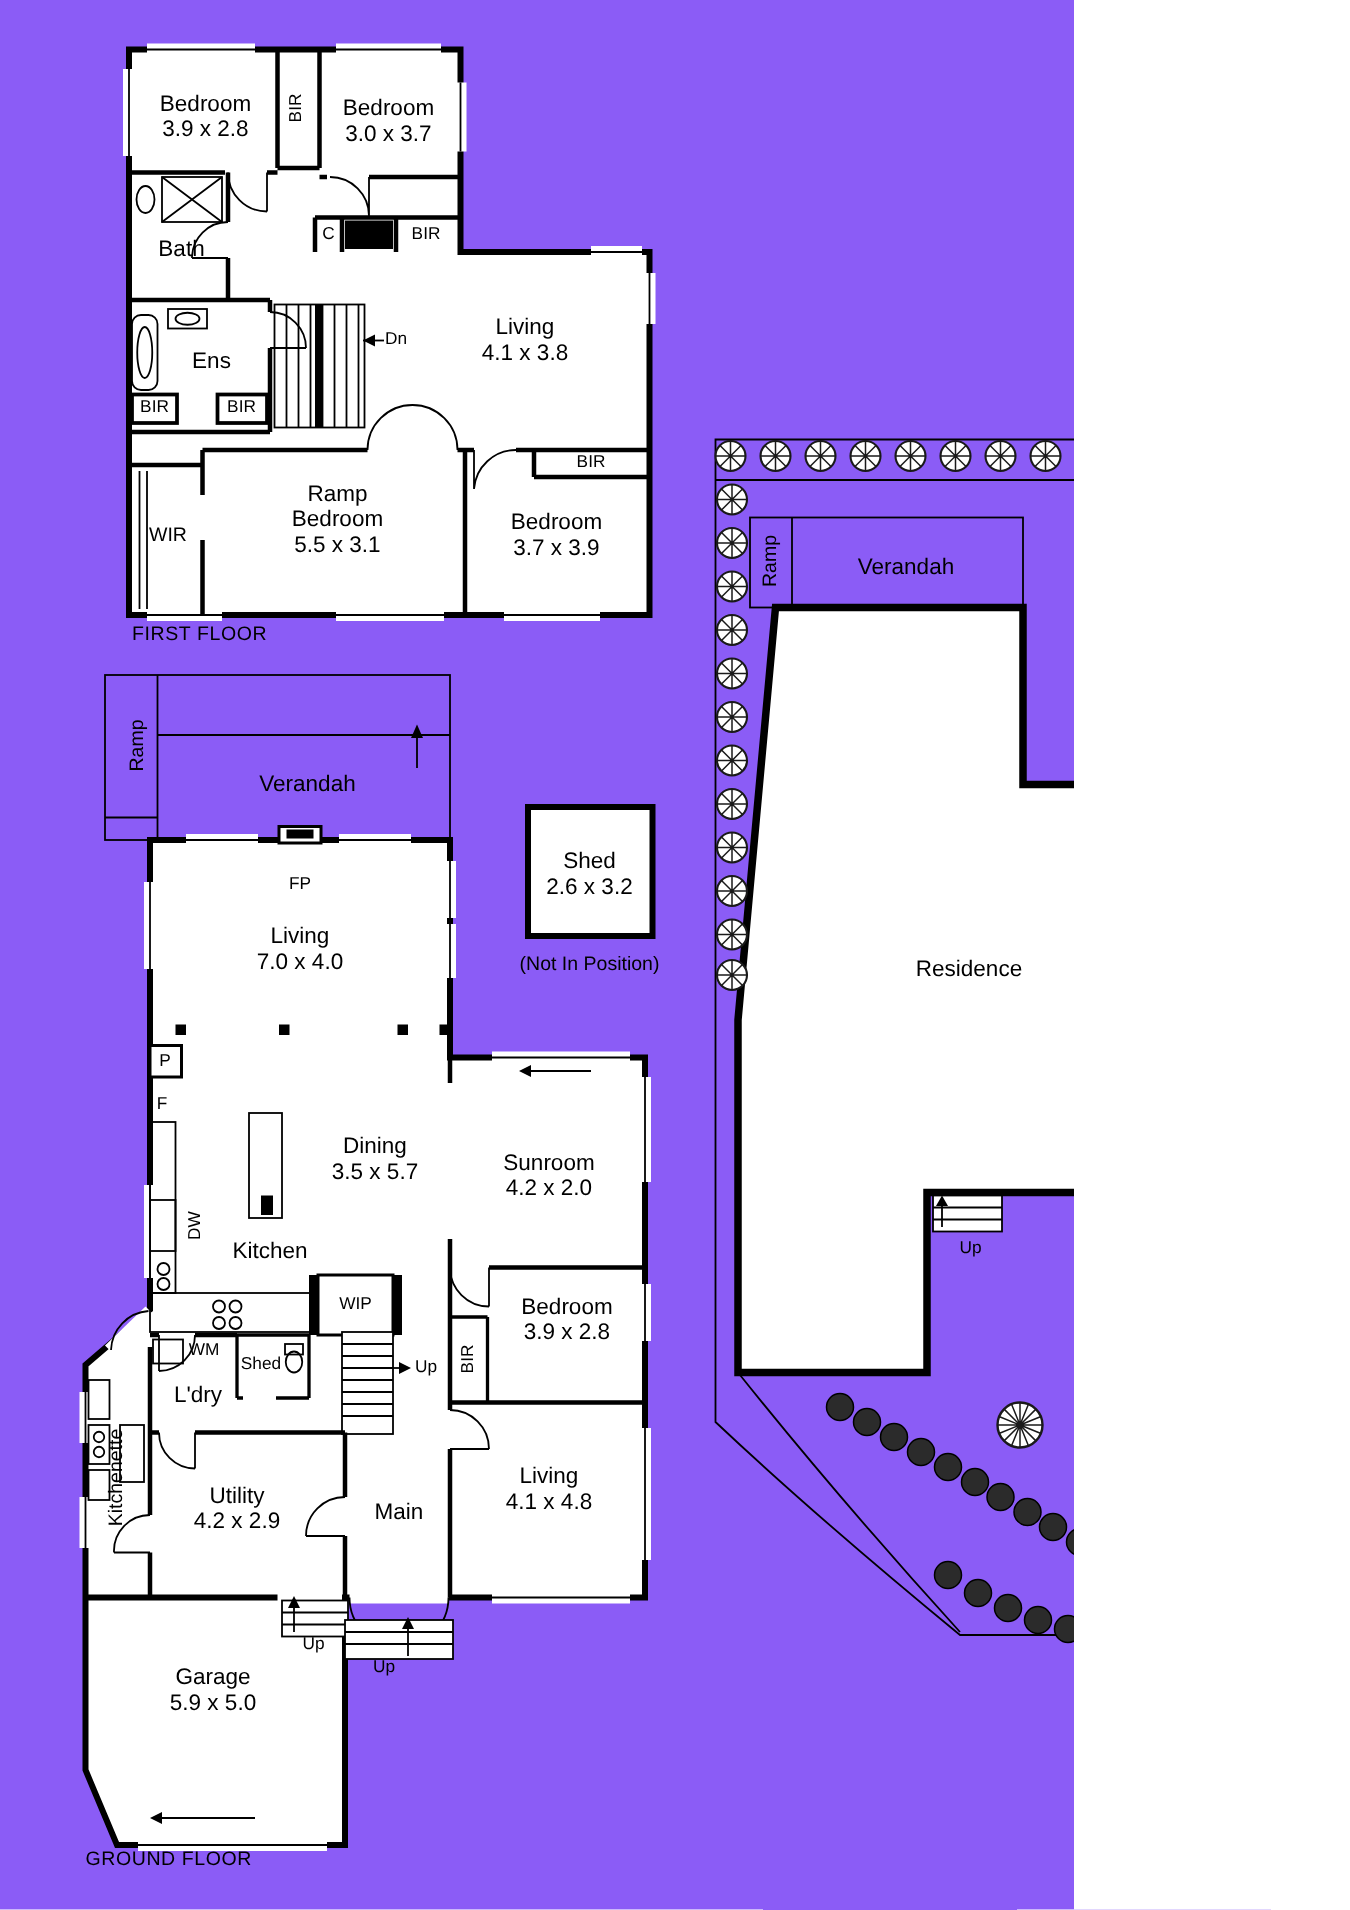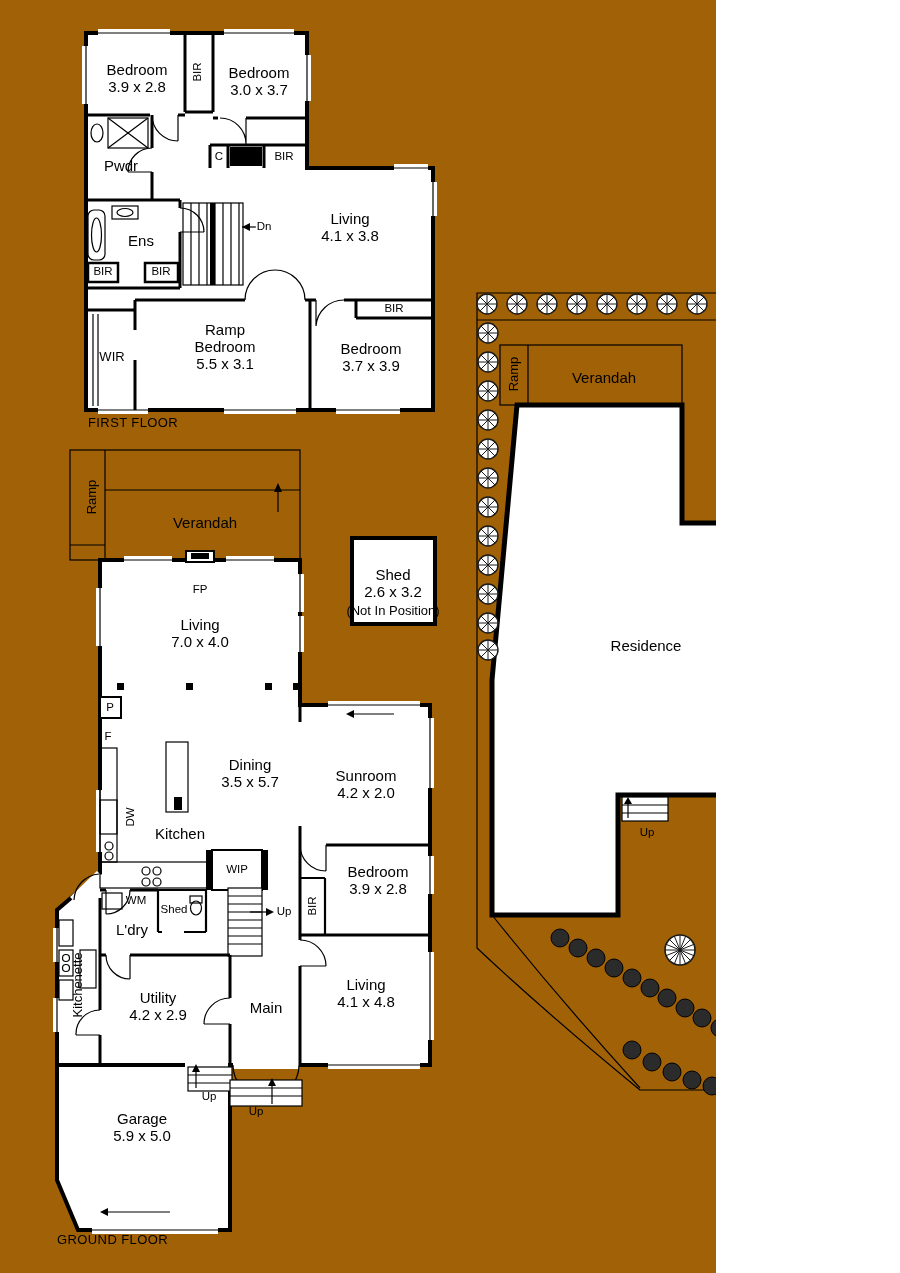--- a/index.html
+++ b/index.html
@@ -1,18 +1,18 @@
 <!DOCTYPE html>
 <html><head>
 <meta charset="utf-8">
 <title>Floor Plan</title>
 <style>
   html,body{margin:0;padding:0;background:#fff;}
   body{font-family:"Liberation Sans",sans-serif;color:#000;}
-  .canvas{position:relative;width:716px;height:1273px;background:#a16207;overflow:hidden;}
+  .canvas{position:relative;width:716px;height:1273px;background:#8b5cf6;overflow:hidden;}
   .canvas > svg{position:absolute;left:0;top:0;z-index:1;}
   .lbl,.vlbl,.cap{position:absolute;z-index:2;text-align:center;line-height:1.15;white-space:nowrap;font-size:15px;}
   .lbl{transform:translate(-50%,-50%);}
   .vlbl{transform:translate(-50%,-50%) rotate(-90deg);}
   .cap{transform:translate(0,-50%);font-size:13px;letter-spacing:.4px;}
   .sm{font-size:11.5px;}
   .md{font-size:13px;}
   .wrap{white-space:normal;width:78px;line-height:1.12;}
   .nm,.dm{display:block;}
   
@@ -347,21 +347,21 @@
 
 <div class="lbl" style="left:137px;top:78px">
       <span class="nm">Bedroom</span>
       <span class="dm">3.9 x 2.8</span>
     </div>
 <div class="vlbl sm" style="left:198px;top:72px">BIR</div>
 <div class="lbl" style="left:259px;top:81px">
       <span class="nm">Bedroom</span>
       <span class="dm">3.0 x 3.7</span>
     </div>
-<div class="lbl" style="left:121px;top:166px">Pwdr</div>
+<div class="lbl" style="left:121px;top:166px">Bath</div>
 <div class="lbl sm" style="left:219px;top:157px">C</div>
 <div class="lbl sm" style="left:284px;top:157px">BIR</div>
 <div class="lbl" style="left:350px;top:227px">
       <span class="nm">Living</span>
       <span class="dm">4.1 x 3.8</span>
     </div>
 <div class="lbl" style="left:141px;top:241px">Ens</div>
 <div class="lbl sm" style="left:264px;top:227px">Dn</div>
 <div class="lbl sm" style="left:103px;top:272px">BIR</div>
 <div class="lbl sm" style="left:161px;top:272px">BIR</div>
@@ -381,21 +381,21 @@
 <div class="lbl" style="left:205px;top:523px">Verandah</div>
 <div class="lbl sm" style="left:200px;top:590px">FP</div>
 <div class="lbl" style="left:200px;top:633px">
       <span class="nm">Living</span>
       <span class="dm">7.0 x 4.0</span>
     </div>
 <div class="lbl" style="left:393px;top:583px">
       <span class="nm">Shed</span>
       <span class="dm">2.6 x 3.2</span>
     </div>
-<div class="lbl md" style="left:393px;top:611px">(Not In Position)</div>
+<div class="lbl md" style="left:393px;top:643px">(Not In Position)</div>
 <div class="lbl sm" style="left:110px;top:708px">P</div>
 <div class="lbl sm" style="left:108px;top:737px">F</div>
 <div class="lbl" style="left:250px;top:773px">
       <span class="nm">Dining</span>
       <span class="dm">3.5 x 5.7</span>
     </div>
 <div class="lbl" style="left:366px;top:784px">
       <span class="nm">Sunroom</span>
       <span class="dm">4.2 x 2.0</span>
     </div>

